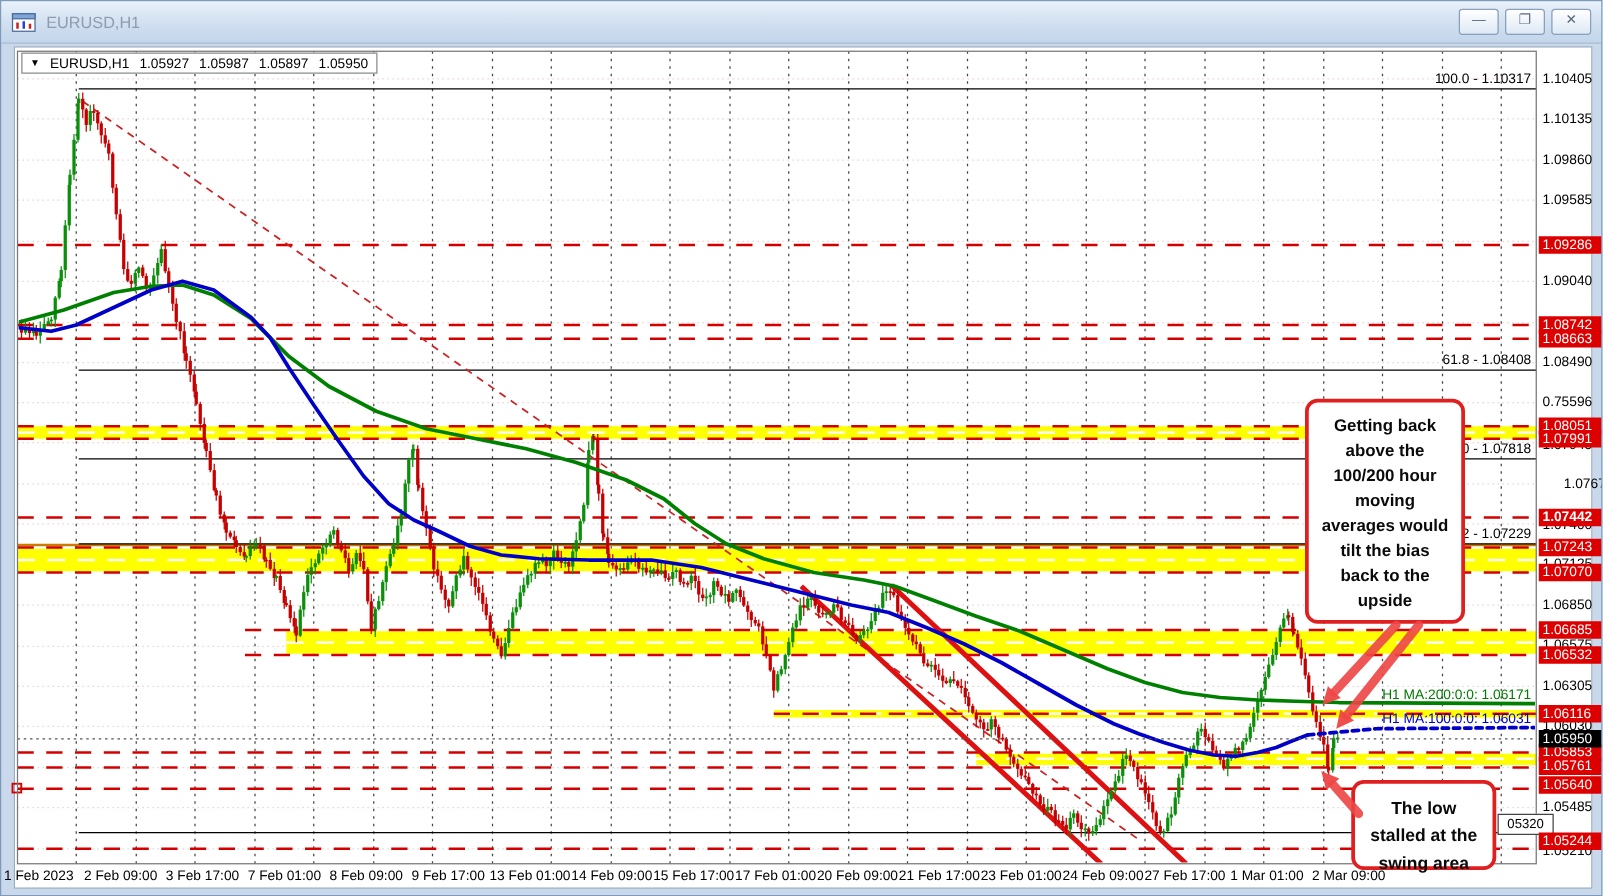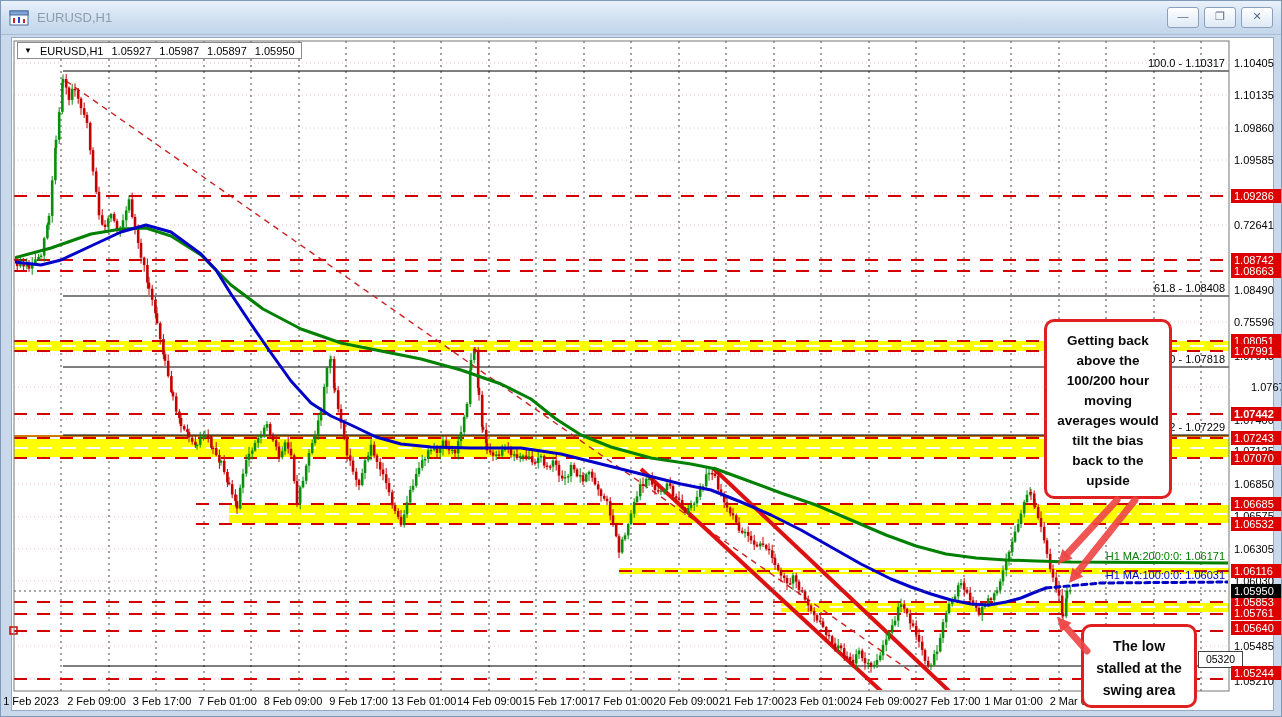--- a/index.html
+++ b/index.html
@@ -26,21 +26,21 @@
   #ma200-label{color:#007c00;}
   #ma100-label{color:#0000c8;}
   #fib0-box{position:absolute;left:1197px;top:650px;width:43px;height:15px;border:1px solid #444;
     background:#fff;font-size:10.5px;line-height:15px;text-align:center;z-index:3;}
   #ohlc-box{position:absolute;left:16px;top:41px;height:15px;background:#fff;border:1px solid #8b8b8b;
     display:flex;align-items:center;padding:0 6px;z-index:3;font-size:11px;gap:8px;white-space:nowrap;}
   #ohlc-box .tri{font-size:8px;color:#000;}
   .ann{position:absolute;background:#fff;border:3px solid #e02020;border-radius:10px;font-weight:bold;
     text-align:center;white-space:pre-line;color:#0a0a0a;z-index:6;box-sizing:border-box;}
   #ann1{left:1043px;top:318px;width:128px;height:180px;font-size:13.5px;line-height:20px;padding:9px 3px;}
-  #ann2{left:1080px;top:623px;width:116px;height:84px;font-size:14px;line-height:22px;padding:8px 2px;}
+  #ann2{left:1080px;top:623px;width:116px;height:72px;font-size:14px;line-height:22px;padding:8px 2px;}
   #overlay-svg{z-index:7;pointer-events:none;}
 </style>
 </head>
 <body>
 
 <div id="win">
   <div id="titlebar">
     <svg id="title-icon" viewBox="0 0 20 16" style="position:static">
       <rect x="1" y="1" width="18" height="14" fill="#ffffff" stroke="#4a6a9a"></rect>
       <rect x="1" y="1" width="18" height="4" fill="#7ea6d8" stroke="#4a6a9a"></rect>
@@ -914,21 +914,21 @@
       <polygon points="1057,563 1061.3425332876516,547.9619680594288 1071.6359455250479,557.4512074657786" fill="#ee4545" opacity="0.95"></polygon>
       <line x1="1134" y1="499" x2="1076.7134920909898" y2="571.0421235825431" stroke="#ee4545" stroke-width="7" stroke-linecap="round" opacity="0.9"></line>
       <polygon points="1068,582 1071.2345538822613,566.6853775370482 1082.1924302997184,575.398869628038" fill="#ee4545" opacity="0.95"></polygon>
       <line x1="1086" y1="650" x2="1065.2627029192158" y2="626.4977299751113" stroke="#ee4545" stroke-width="7" stroke-linecap="round" opacity="0.9"></line>
       <polygon points="1056,616 1070.5115679067715,621.8663785155034 1060.0138379316602,631.1290814347192" fill="#ee4545" opacity="0.95"></polygon>
     </svg>
 <div class="lab plab" style="top: 56px;">1.10405</div>
     <div class="lab plab" style="top: 88px;">1.10135</div>
     <div class="lab plab" style="top: 121px;">1.09860</div>
     <div class="lab plab" style="top: 153px;">1.09585</div>
-    <div class="lab plab" style="top: 218px;">0.72641</div>
+    <div class="lab plab" style="top: 218px;">1.09040</div>
     <div class="lab plab" style="top: 283px;">1.08490</div>
     <div class="lab plab" style="top: 315px;">0.75596</div>
     <div class="lab plab" style="top: 349px;">1.07945</div>
     <div class="lab plab" style="top: 380px; margin-left: 17px;">1.07670</div>
     <div class="lab plab" style="top: 413px;">1.07400</div>
     <div class="lab plab" style="top: 444px;">1.07125</div>
     <div class="lab plab" style="top: 477px;">1.06850</div>
     <div class="lab plab" style="top: 509px;">1.06575</div>
     <div class="lab plab" style="top: 542px;">1.06305</div>
     <div class="lab plab" style="top: 574px;">1.06030</div>

